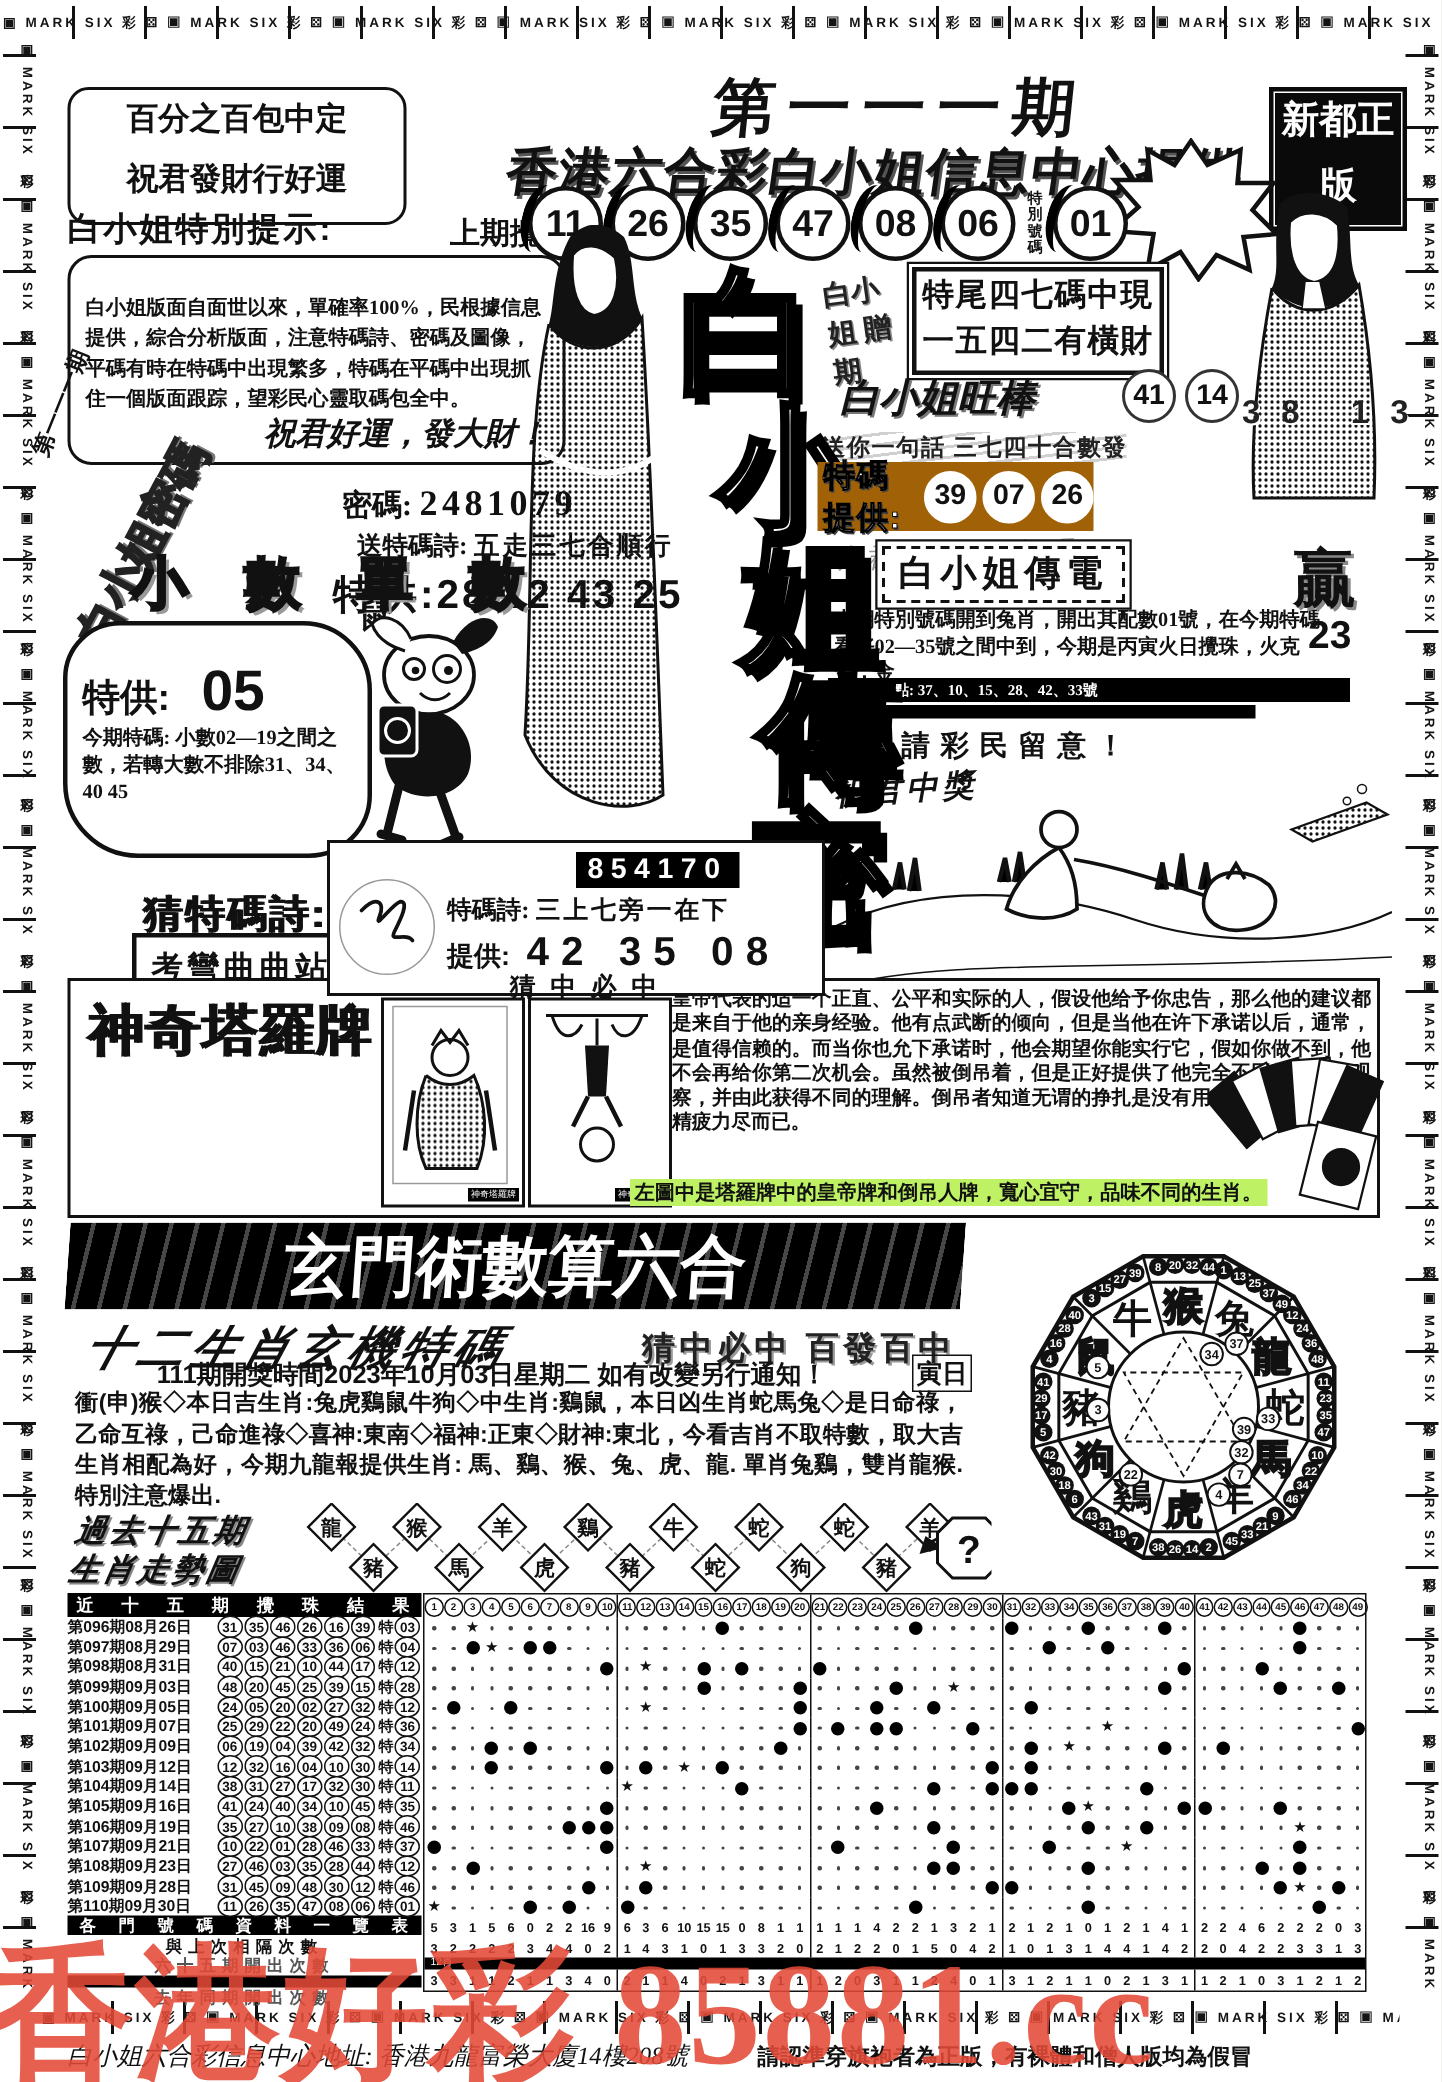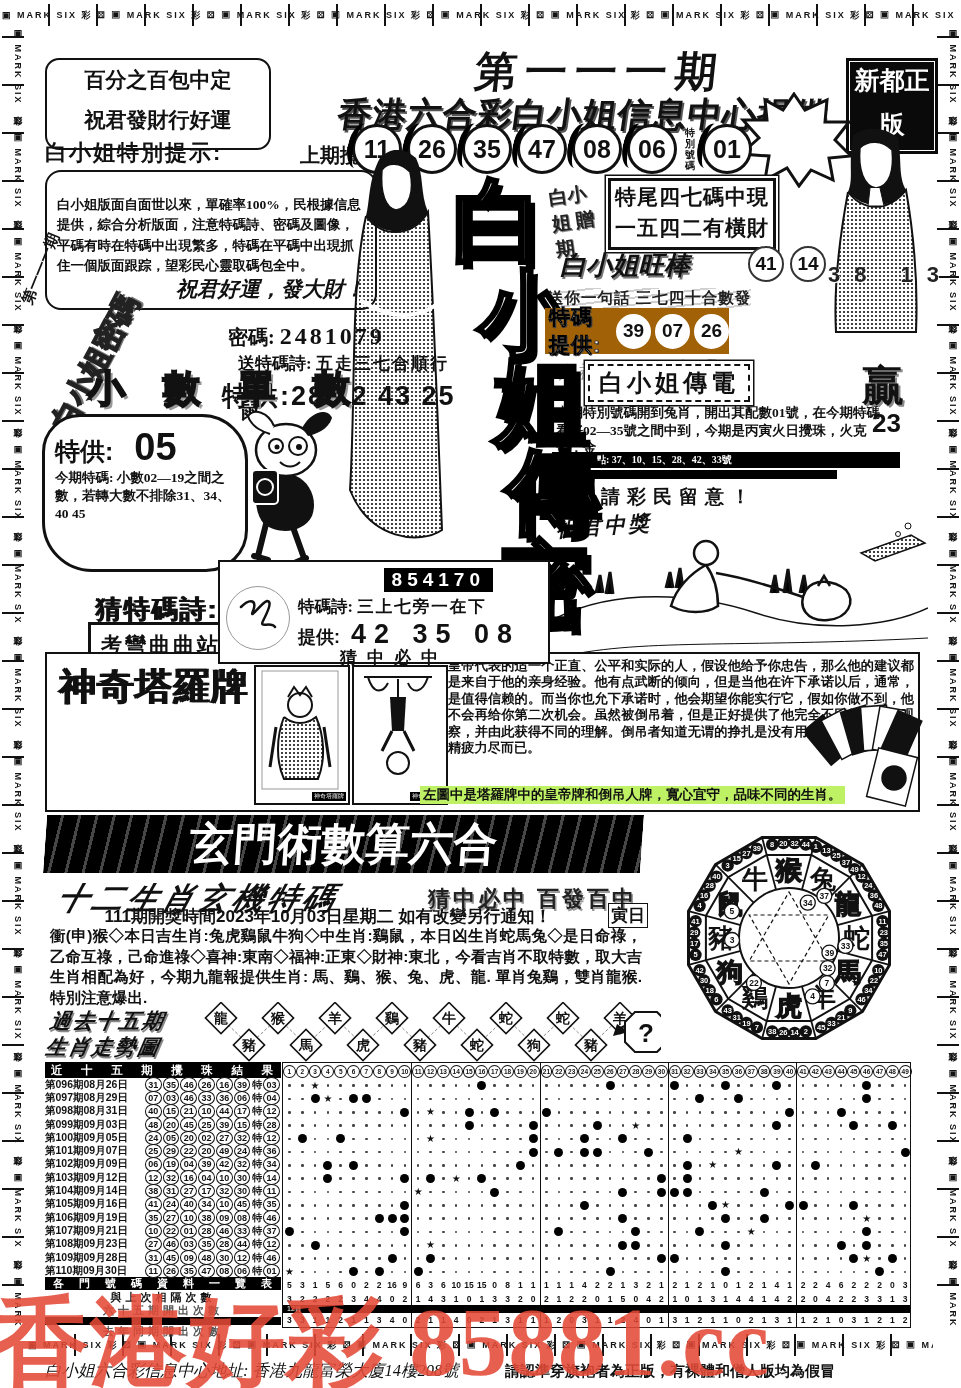--- a/index.html
+++ b/index.html
@@ -38,21 +38,21 @@
   .siderot{left:18px;top:300px;transform:rotate(-68deg);transform-origin:left top;font-size:15px;font-weight:bold;}
   .siderot2{left:42px;top:420px;transform:rotate(-62deg);transform-origin:left top;font-size:30px;font-weight:bold;
             color:#fff;-webkit-text-stroke:1.6px #222;text-shadow:2px 2px 0 #777;}
   .pwline{left:228px;top:323px;font-size:20px;font-weight:bold;font-family:"Liberation Serif",serif;}
   .poline{left:238px;top:352px;font-size:17px;font-weight:bold;font-family:"Liberation Serif",serif;}
   .ofline{left:222px;top:378px;font-size:27px;font-weight:bold;letter-spacing:2px;}
   
   .duohead{left:88px;top:364px;font-size:37px;font-weight:bold;color:#fff;letter-spacing:38px;
            -webkit-text-stroke:2.2px #111;text-shadow:3px 3px 0 #999;}
   .cloud{left:42px;top:414px;width:206px;height:158px;border:3px solid #111;border-radius:38px 46px 42px 50px;
-         padding:9px 10px;box-sizing:border-box;background:#fff;}
+         padding:23px 10px;box-sizing:border-box;background:#fff;}
   .cloud .of{font-size:25px;font-weight:bold;}
   .cloud .of b{font-size:38px;margin-left:14px;}
   .cloud .nt{font-size:13.5px;font-weight:bold;line-height:1.35;font-family:"Liberation Serif",serif;}
   .mouse{left:240px;top:396px;font-size:22px;font-weight:bold;font-family:"Liberation Serif",serif;}
   .plabel{left:95px;top:592px;font-size:26px;font-weight:900;letter-spacing:2px;text-shadow:1.5px 0 #111;}
   .pbox{left:88px;top:622px;width:247px;height:112px;border:3.5px solid #111;padding:5px 10px;box-sizing:border-box;}
   .pbox .ln{font-size:21px;font-weight:bold;font-family:"Liberation Serif",serif;letter-spacing:3px;line-height:30px;}
   .pbox .send{display:flex;align-items:center;margin-top:2px;}
   .pbox .send .slab{font-size:25px;font-weight:900;color:#fff;-webkit-text-stroke:1.8px #111;letter-spacing:2px;}
   .pbox .send .scir{width:30px;height:30px;border-radius:50%;background:#000;color:#fff;display:flex;

